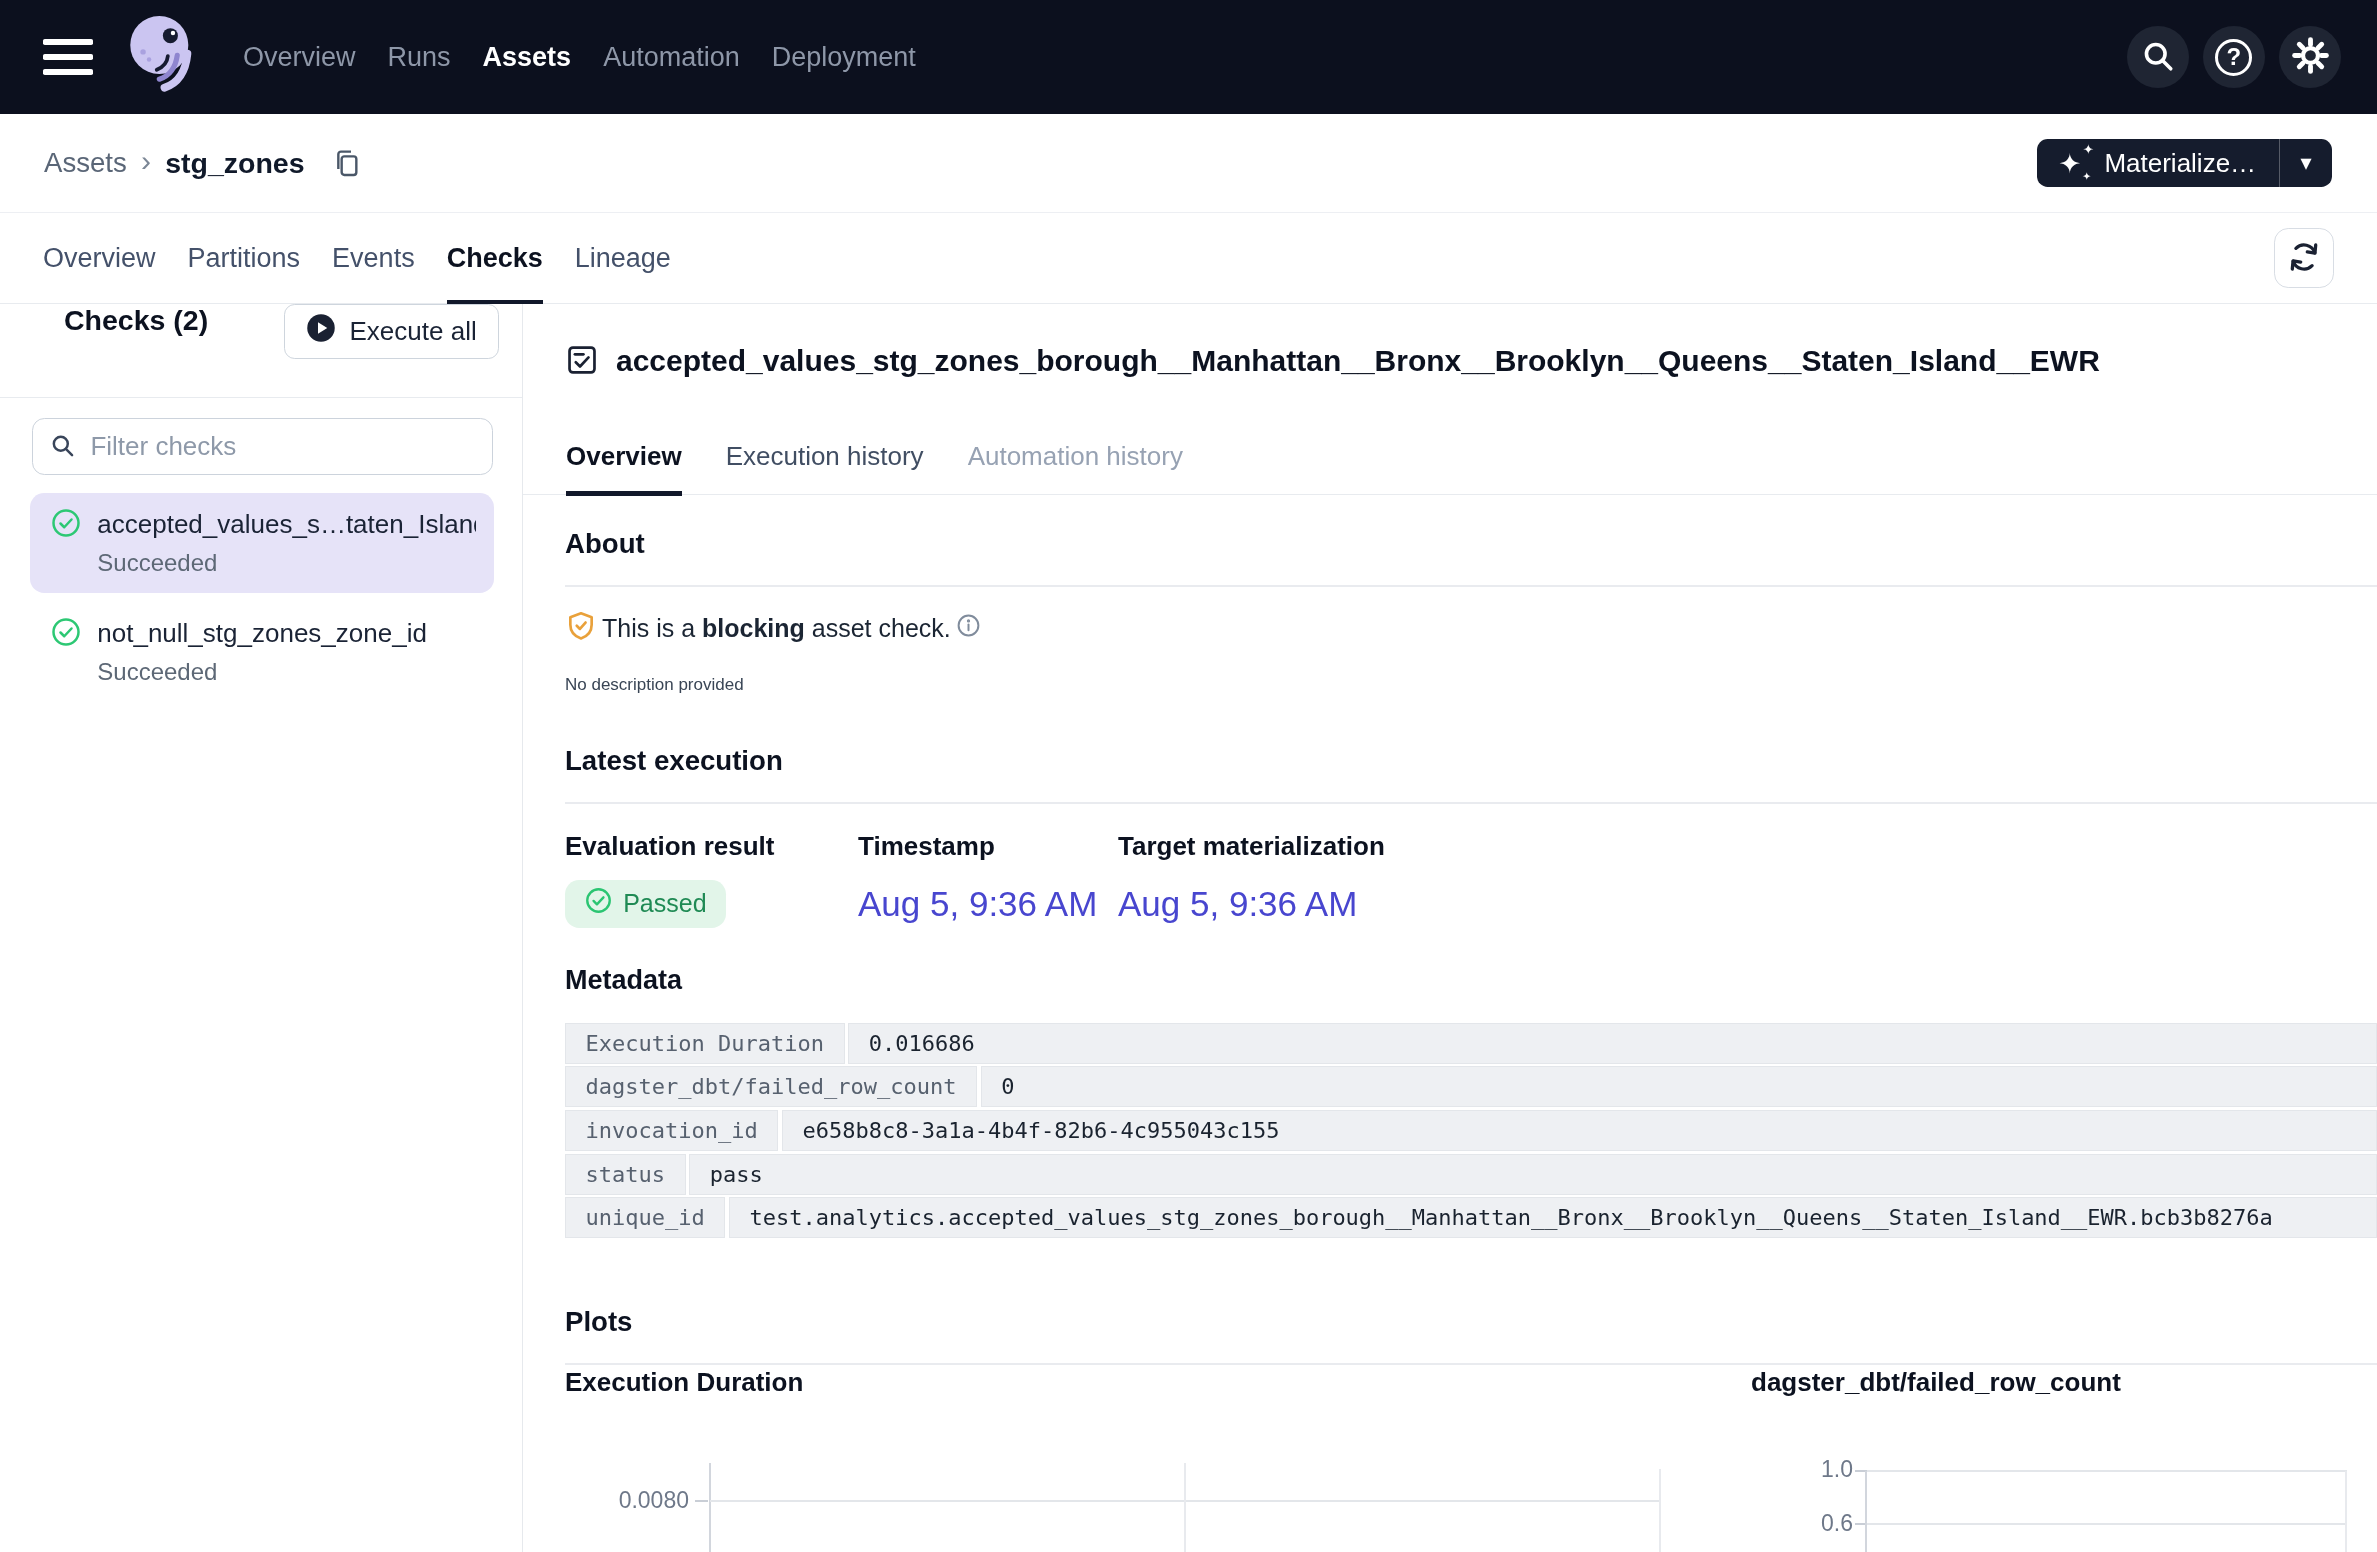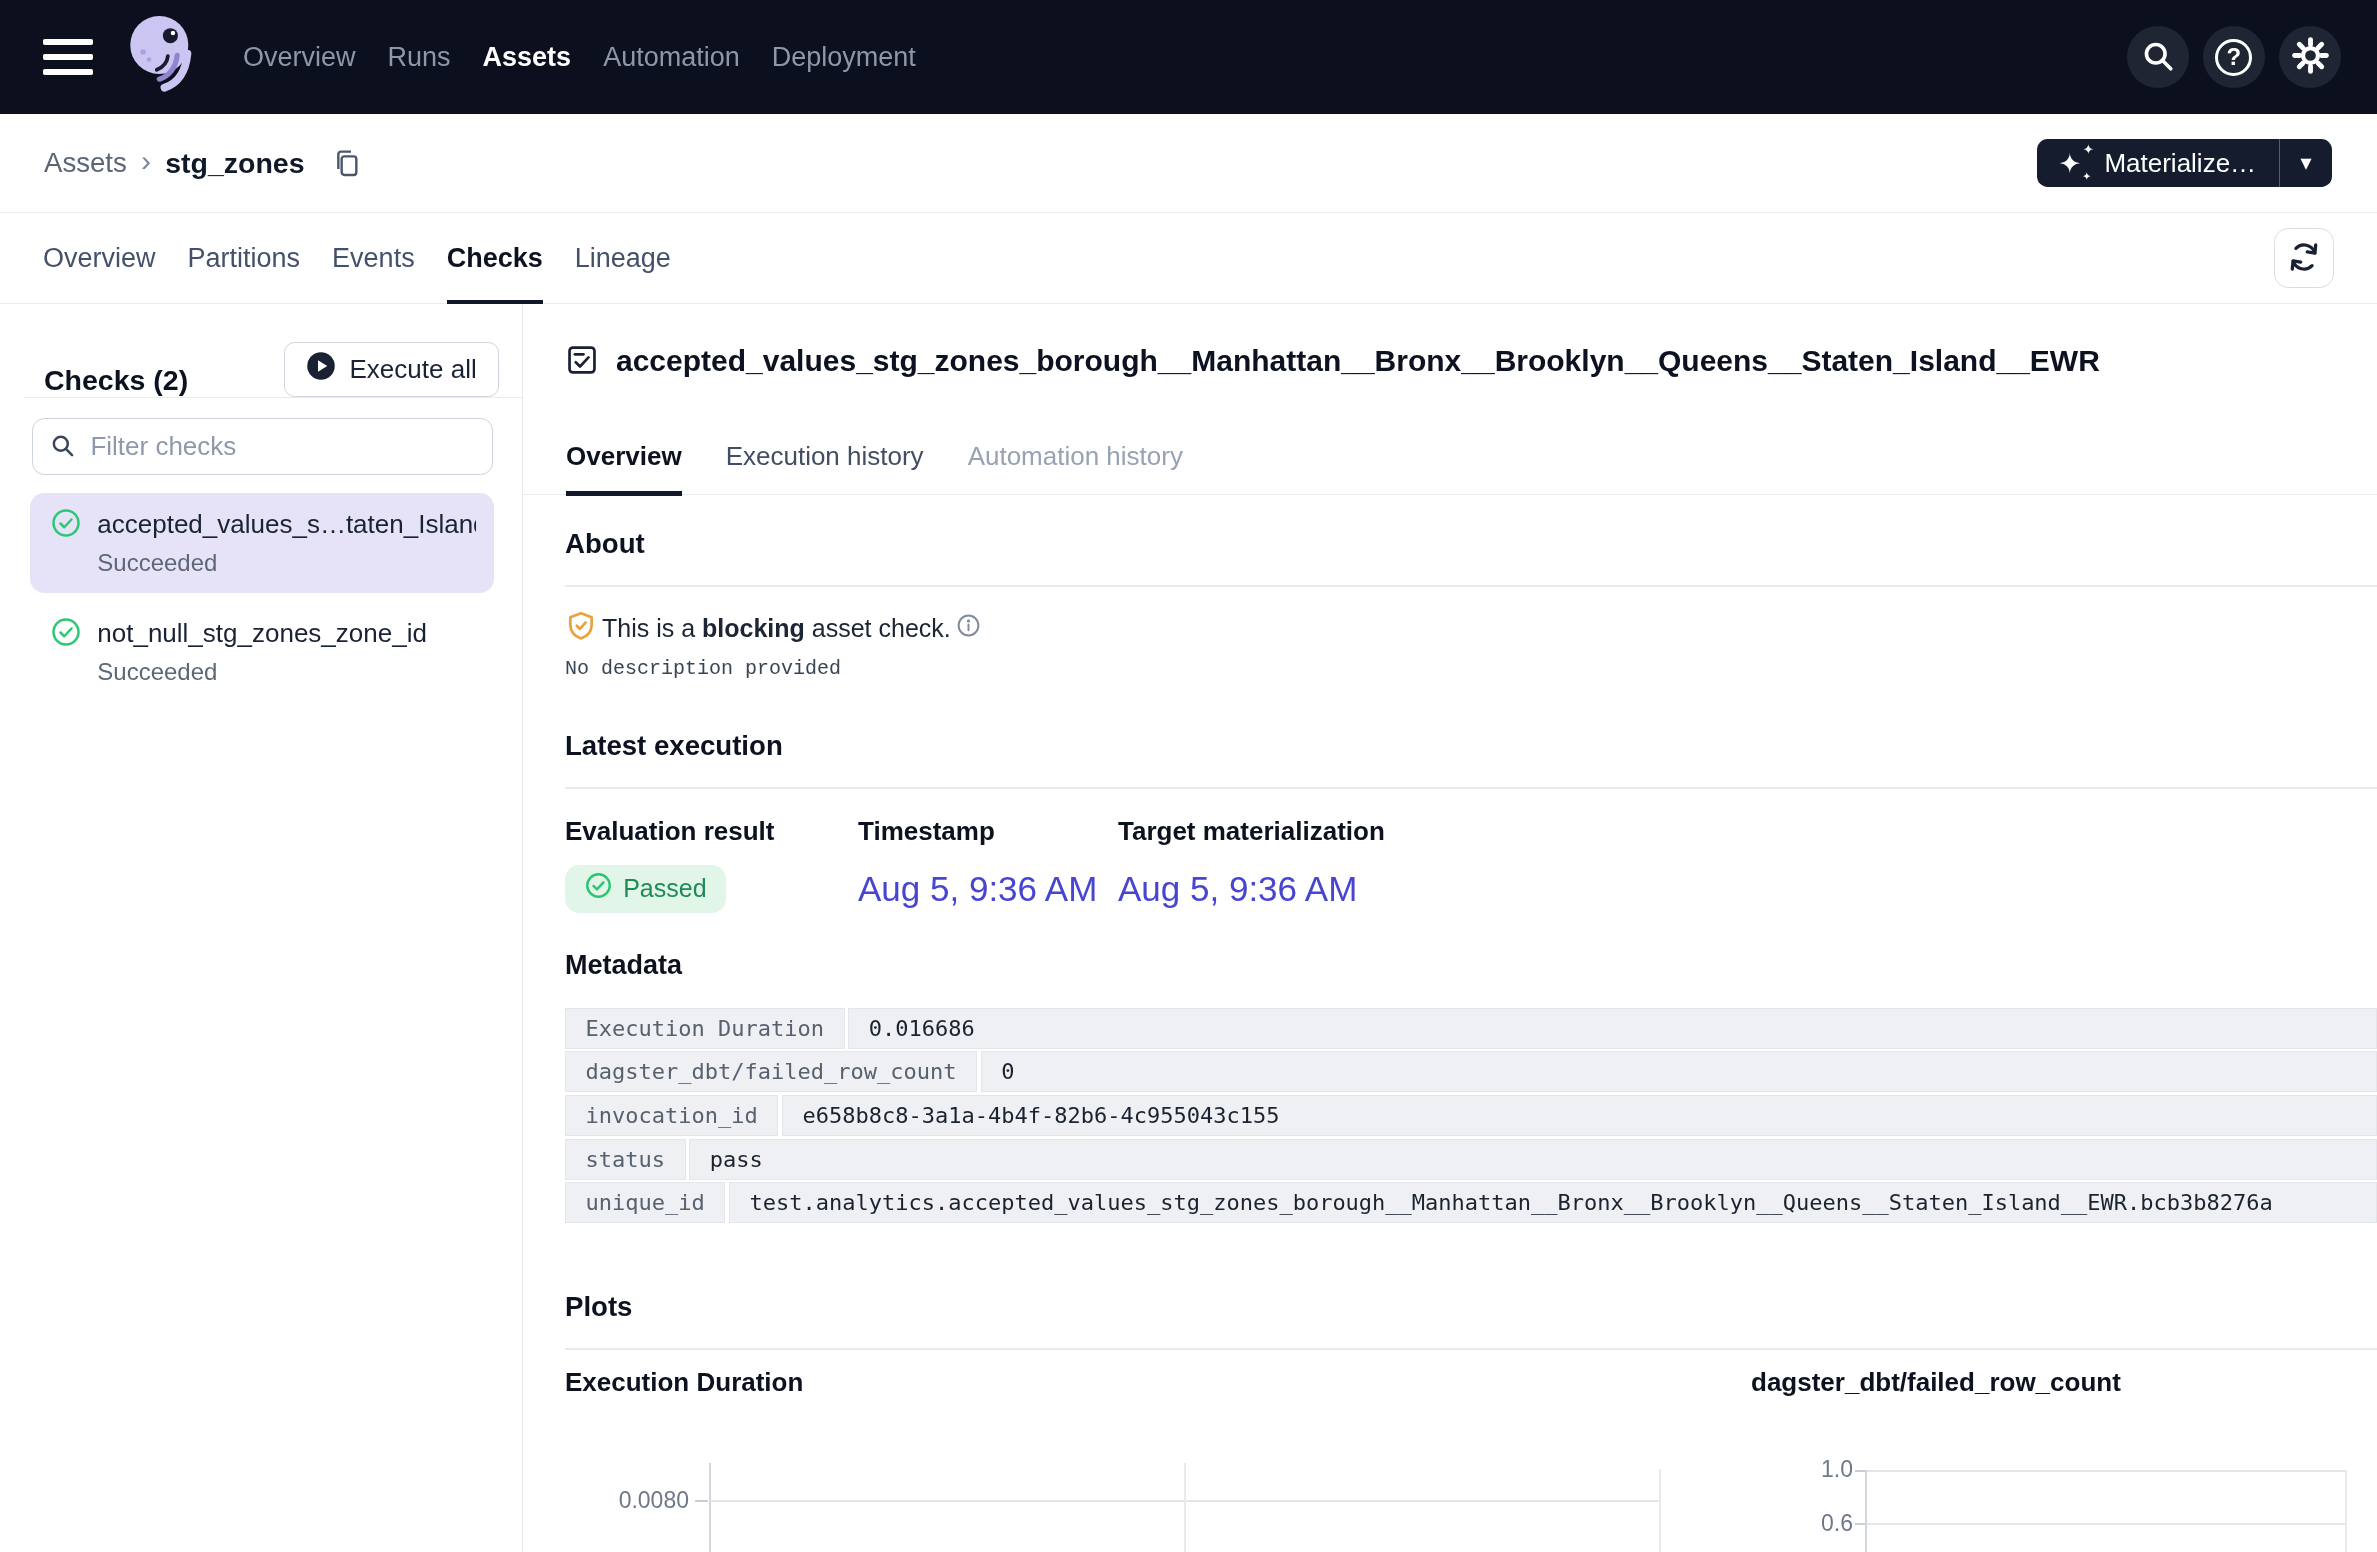--- a/index.html
+++ b/index.html
@@ -39,22 +39,22 @@
   
   .tabs-row{height:91px;display:flex;align-items:center;gap:32px;padding:0 43px;border-bottom:0.9px solid #e8ebef;box-sizing:border-box;}
   .tab{font-size:27px;color:#44516a;height:100%;display:flex;align-items:center;position:relative;cursor:pointer;}
   .tab.active{color:#0c1220;font-weight:700;}
   .tab.active::after{content:"";position:absolute;left:0;right:0;bottom:-0.9px;height:4.4px;background:#11182a;}
   .refresh-btn{margin-left:auto;width:60px;height:60px;border:1.8px solid #d8dde4;border-radius:14.2px;display:flex;align-items:center;justify-content:center;cursor:pointer;color:#1a2132;box-sizing:border-box;background:#fff;}
 
   
   .body-row{display:flex;height:1249px;}
   .sidebar{width:523px;flex:0 0 523px;border-right:1.8px solid #e6e9ed;box-sizing:border-box;display:flex;flex-direction:column;}
-  .sidebar-header{height:94px;flex:0 0 94px;display:flex;align-items:flex-end;justify-content:space-between;
-                  padding:0 23px 0 20px;border-bottom:0.9px solid #e8ebef;box-sizing:border-box;margin-left:24px;}
+  .sidebar-header{height:94px;flex:0 0 94px;display:flex;align-items:flex-start;justify-content:space-between;
+                  padding:0 23px 0 64px;border-bottom:0.9px solid #e8ebef;box-sizing:border-box;}
   .sidebar-title{font-size:28.5px;font-weight:700;color:#0c1220;}
   .execute-btn{height:55px;border:1.8px solid #ced5dd;border-radius:10.7px;background:#fff;display:flex;align-items:center;gap:13.3px;
                padding:0 21.3px;font-size:26px;color:#1a2335;cursor:pointer;box-sizing:border-box;}
   .filter-box{margin:20.4px 29px 14.2px 32px;height:57px;border:1.8px solid #ccd3dc;border-radius:12.4px;display:flex;align-items:center;
               gap:12.4px;padding:0 16px;box-sizing:border-box;color:#39455a;}
   .filter-box input{border:none;outline:none;font-size:26px;color:#1a2335;width:100%;background:transparent;font-family:"Liberation Sans",sans-serif;}
   .filter-box input::placeholder{color:#8e99a9;}
   .check-list{padding:3.6px 28.5px 0 30px;display:flex;flex-direction:column;gap:9px;}
   .check-item{border-radius:14.2px;padding:15px 18px 16px 21.3px;cursor:pointer;}
   .check-item.selected{background:#e6e3f8;}
@@ -73,21 +73,21 @@
   .subtab.disabled{color:#97a2b3;cursor:default;}
 
   .content{flex:1;overflow:hidden;padding-left:42px;}
   .section-heading{font-size:27.6px;font-weight:700;color:#0c1220;}
   .divider{height:1.8px;background:#e9ebef;}
 
   .about-heading{margin-top:33px;}
   .about-divider{margin-top:25px;}
   .blocking-row{display:flex;align-items:center;gap:5px;margin-top:23px;font-size:25px;color:#1b2533;}
   .blocking-row b{font-weight:700;}
-  .desc-text{margin-top:9px;font-size:20px;color:#394555;font-family:Liberation Mono, monospace;}
+  .desc-text{margin-top:27px;font-size:17px;color:#394555;}
 
   .latest-heading{margin-top:50px;}
   .latest-divider{margin-top:25px;}
   .latest-cols{display:flex;margin-top:27px;}
   .lcol1{width:293px;} .lcol2{width:260px;}
   .lcol-h{font-size:26px;font-weight:700;color:#0c1220;}
   .latest-vals{display:flex;margin-top:18px;align-items:center;}
   .passed-badge{display:inline-flex;align-items:center;gap:11.6px;height:48px;border-radius:14.2px;background:#e2f5e9;
                 padding:0 19.6px;font-size:25px;color:#1f8a54;box-sizing:border-box;}
   .ts-link{font-size:35px;color:#4846cf;cursor:pointer;}

